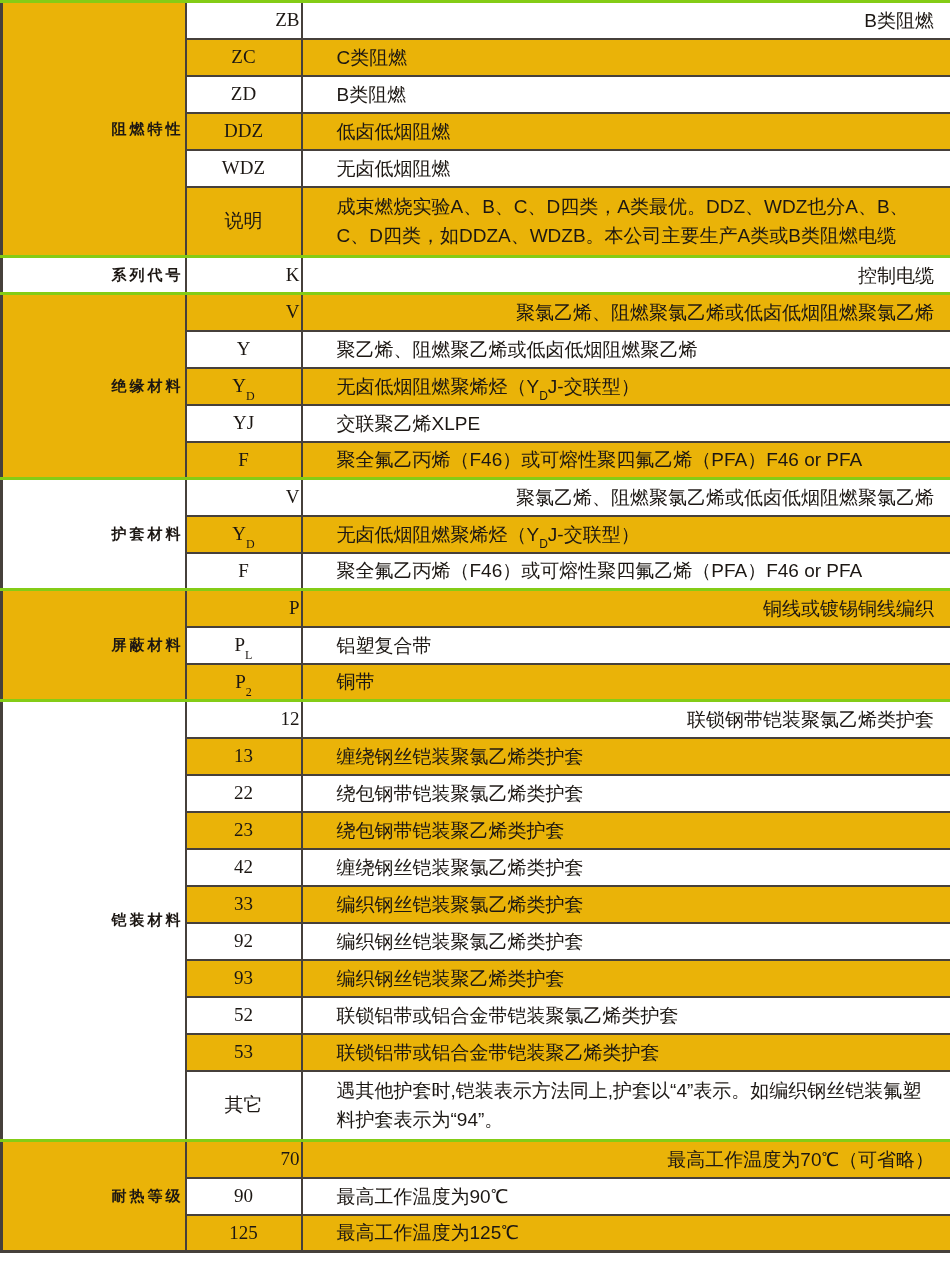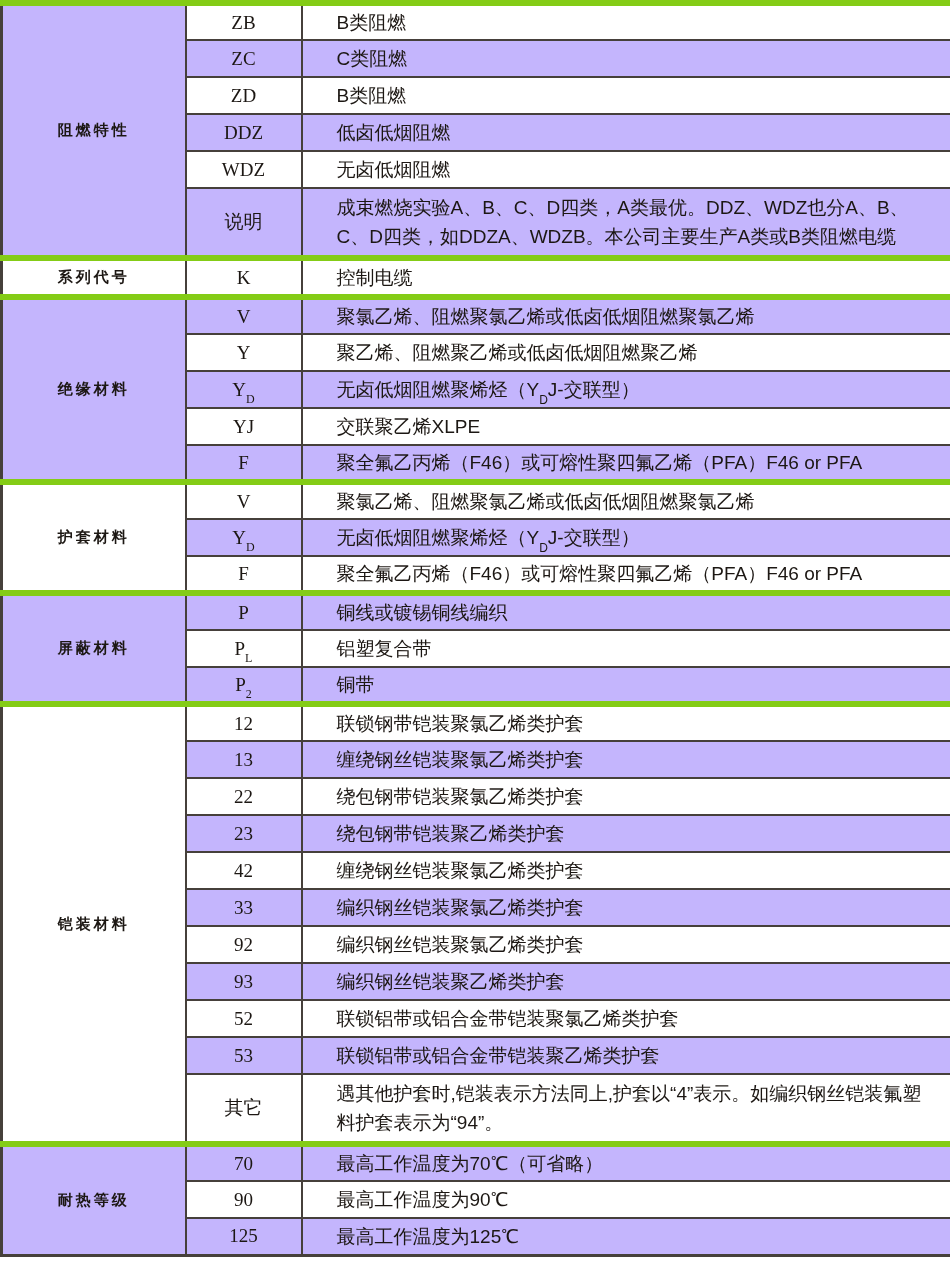--- a/index.html
+++ b/index.html
@@ -18,23 +18,24 @@
     table-layout: fixed;
     border: 3px solid #46403b;
   }
   table.spec-table td {
     border: 2px solid #46403b;
     box-sizing: border-box;
     color: #1c1713;
     vertical-align: middle;
   }
   tr.section-start td {
-    border-top: 6px solid #84cc16;
-  }
-  td.bg-peach { background: #c4b5fd; }
+    border-top: 3px solid #84cc16;
+    text-align: right;
+  }
+  td.bg-peach { background: #eab308; }
   td.bg-white { background: #ffffff; }
 
   col.c-cat  { width: 184px; }
   col.c-code { width: 116px; }
   col.c-desc { width: 650px; }
 
   td.cat {
     text-align: center;
     font-weight: bold;
     font-size: 15px;

